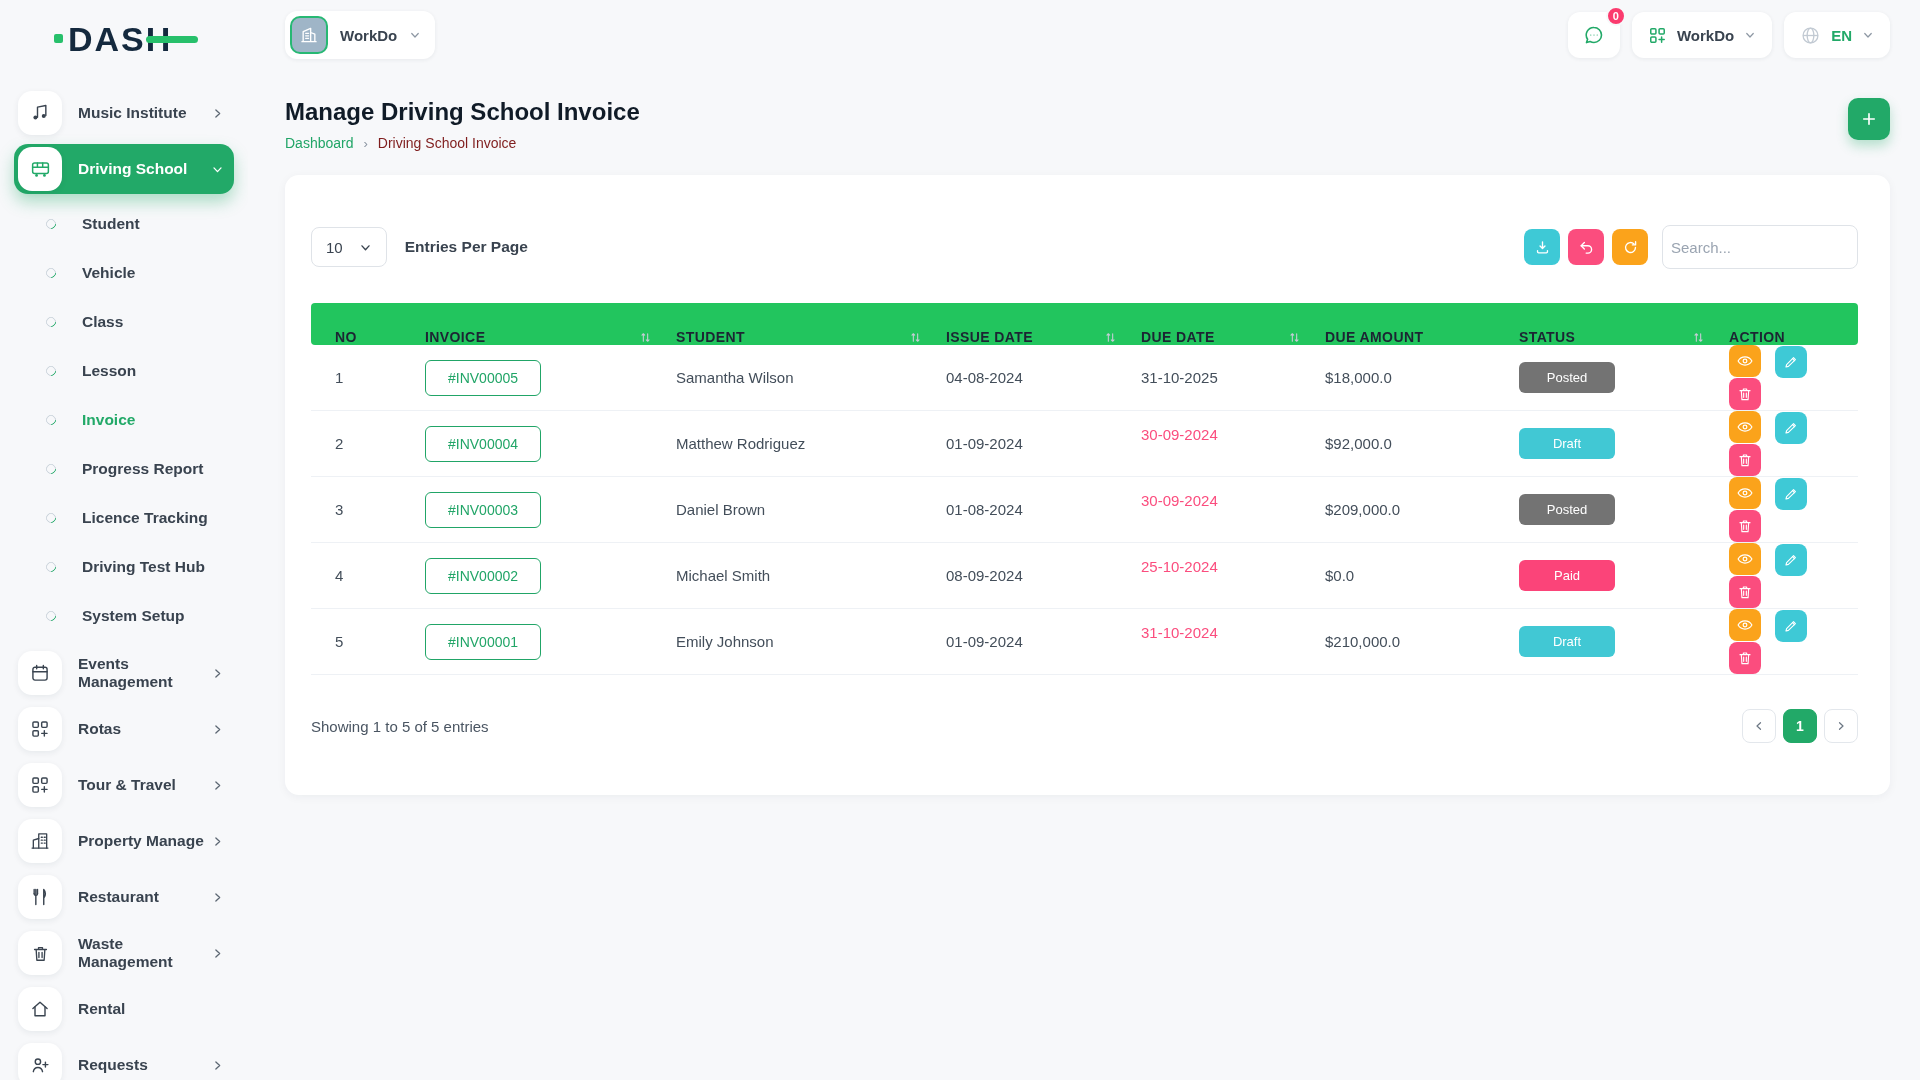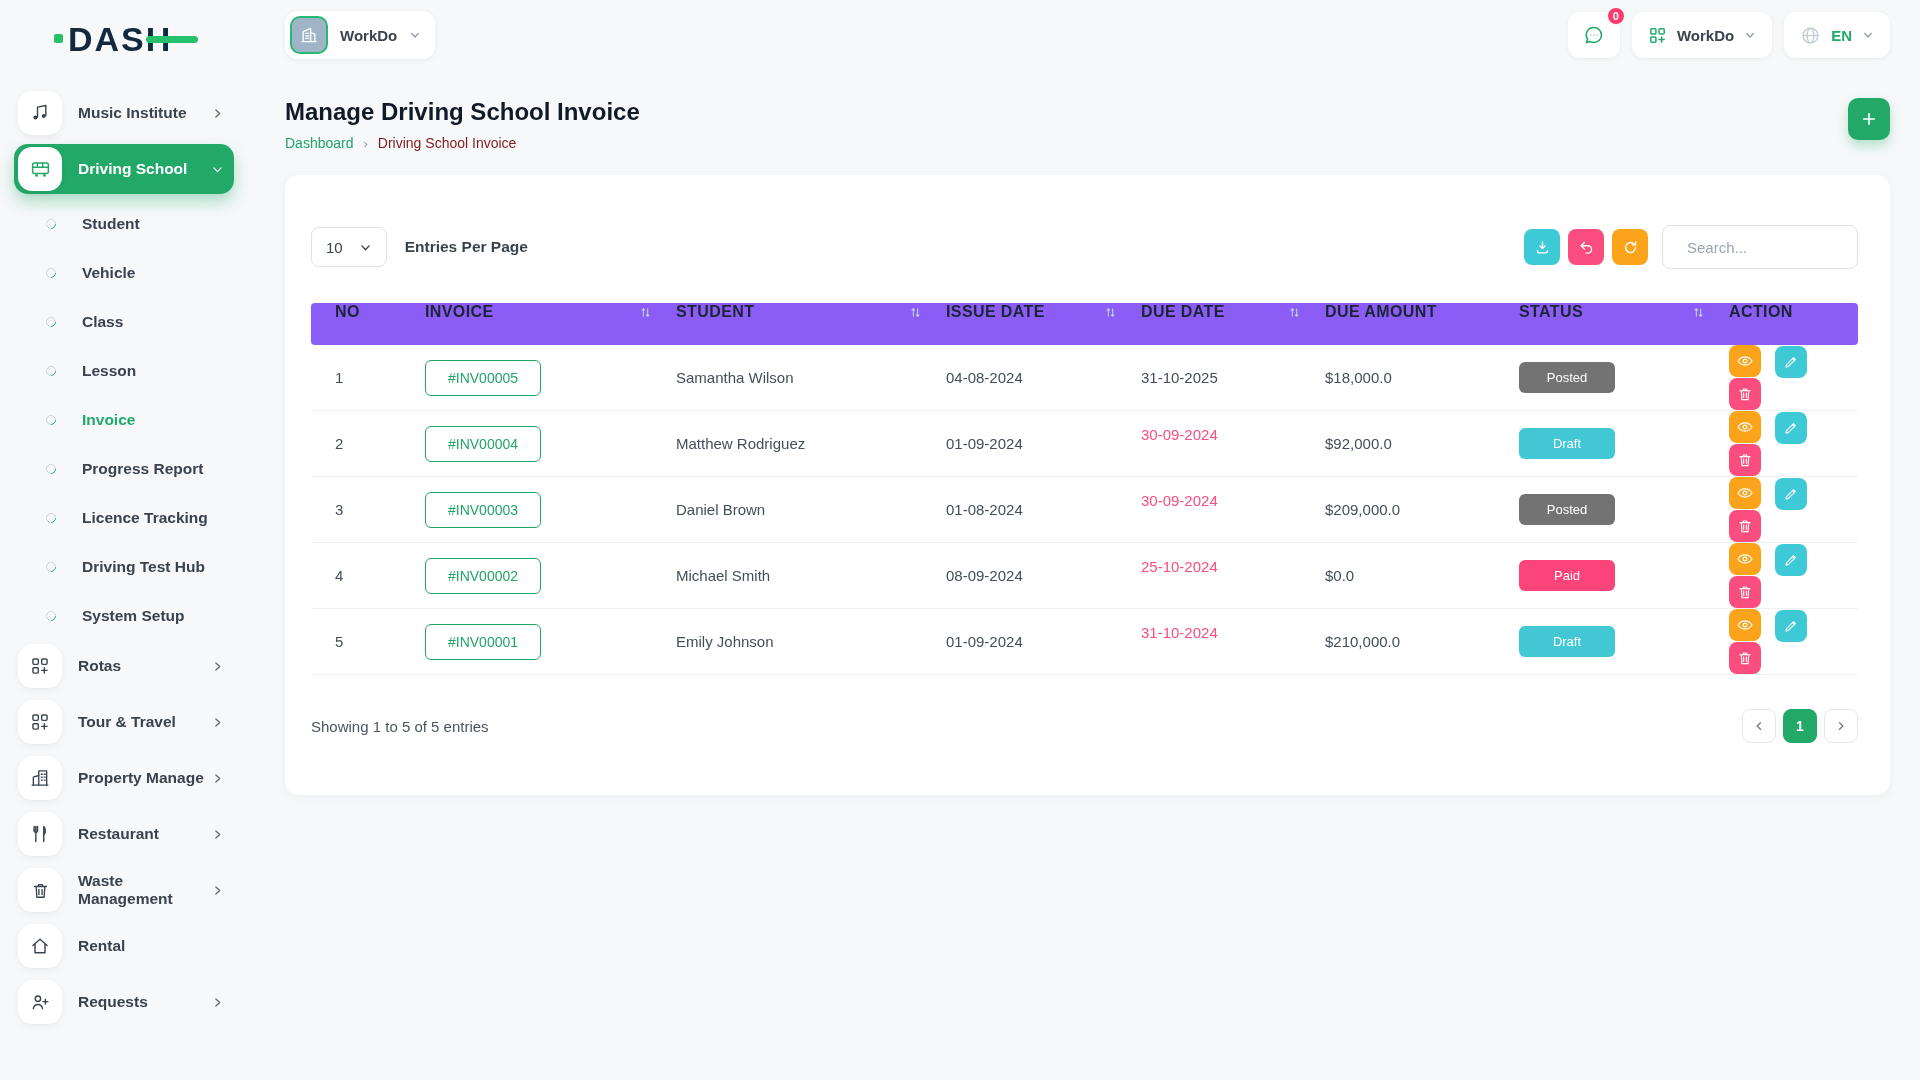--- a/index.html
+++ b/index.html
@@ -66,28 +66,28 @@
           padding:50px 32px 52px 26px; }
 
   .controls { display:flex; align-items:center; margin-bottom:34px; }
   .select { display:flex; align-items:center; gap:16px; border:1px solid #dfe3e8; border-radius:8px;
             padding:0 14px; height:40px; font-size:15px; color:#39434f; cursor:pointer; }
   .entries-label { margin-left:18px; font-size:15.5px; font-weight:600; }
   .controls-right { margin-left:auto; display:flex; align-items:center; }
   .sq-btn { width:36px; height:36px; border-radius:8px; display:flex; align-items:center;
             justify-content:center; margin-left:8px; cursor:pointer; }
   .sq-teal { background:#3ec9d6; } .sq-pink { background:#fb4d7e; } .sq-orange { background:#fba31b; }
-  .search { margin-left:14px; width:196px; height:44px; padding:0 24px; border:1px solid #dfe3e8;
+  .search { margin-left:14px; width:196px; height:44px; padding:0 8px; border:1px solid #dfe3e8;
             border-radius:8px; font-size:15px; color:#39434f; outline:none; background:#fff;
             font-family:"Liberation Sans", sans-serif; }
   .search::placeholder { color:#9aa4b1; }
 
   
-  .thead { display:flex; align-items:flex-start; background:#8b5cf6; height:42px; border-radius:4px;
-           font-size:16px; font-weight:700; color:#1c2533; letter-spacing:.4px; }
+  .thead { display:flex; align-items:flex-end; background:#22c55e; height:42px; border-radius:4px;
+           font-size:14px; font-weight:700; color:#1c2533; letter-spacing:.4px; }
   .c-no  { width:114px; padding-left:24px; }
   .c-inv { width:251px; }
   .c-stu { width:270px; }
   .c-iss { width:195px; }
   .c-due { width:184px; }
   .c-amt { width:194px; }
   .c-sta { width:210px; }
   .c-act { flex:1; }
   .th-sort { display:flex; align-items:center; justify-content:space-between; padding-right:24px; }
   .trow { display:flex; align-items:center; height:66px; border-bottom:1px solid #eef1f5;
@@ -193,20 +193,34 @@
       </div>
       <div class="sub-item">
         <span class="ring"></span>
         <span>Driving Test Hub</span>
       </div>
       <div class="sub-item">
         <span class="ring"></span>
         <span>System Setup</span>
       </div>
 
+      <div class="nav-item block" style="margin-top:8px;">
+        <span class="icon-tile">
+          <svg width="20" height="20" viewBox="0 0 24 24" fill="none" stroke="#3a4450" stroke-width="1.7" stroke-linecap="round" stroke-linejoin="round">
+              <rect x="3.5" y="5" width="17" height="15.5" rx="2.5"></rect>
+              <path d="M8 3v4M16 3v4M3.5 10.5h17"></path>
+            </svg>
+        </span>
+        <span>Events Management</span>
+        <span class="chev">
+          <svg width="13" height="13" viewBox="0 0 24 24" fill="none" stroke="currentColor" stroke-width="2.4" stroke-linecap="round" stroke-linejoin="round">
+              <path d="M9 5.5 16 12l-7 6.5"></path>
+            </svg>
+        </span>
+      </div>
 
       <div class="nav-item block">
         <span class="icon-tile">
           <svg width="20" height="20" viewBox="0 0 24 24" fill="none" stroke="#3a4450" stroke-width="1.7" stroke-linecap="round" stroke-linejoin="round">
               <rect x="3.5" y="3.5" width="6.5" height="6.5" rx="1.3"></rect>
               <rect x="14" y="3.5" width="6.5" height="6.5" rx="1.3"></rect>
               <rect x="3.5" y="14" width="6.5" height="6.5" rx="1.3"></rect>
               <path d="M17.2 14v6.5M14 17.2h6.5"></path>
             </svg>
         </span>

